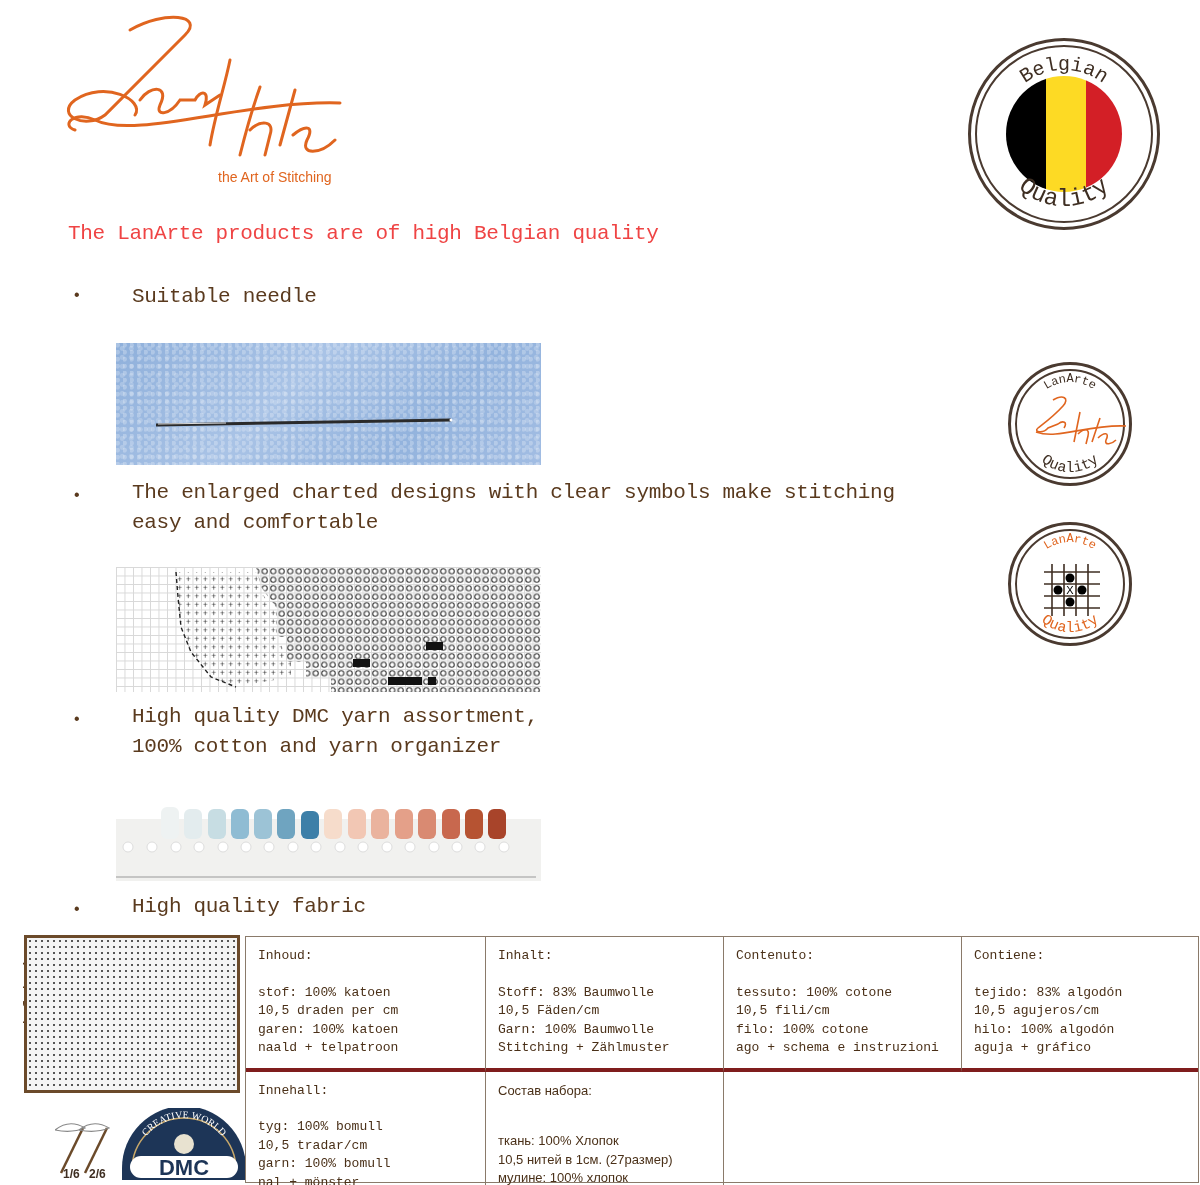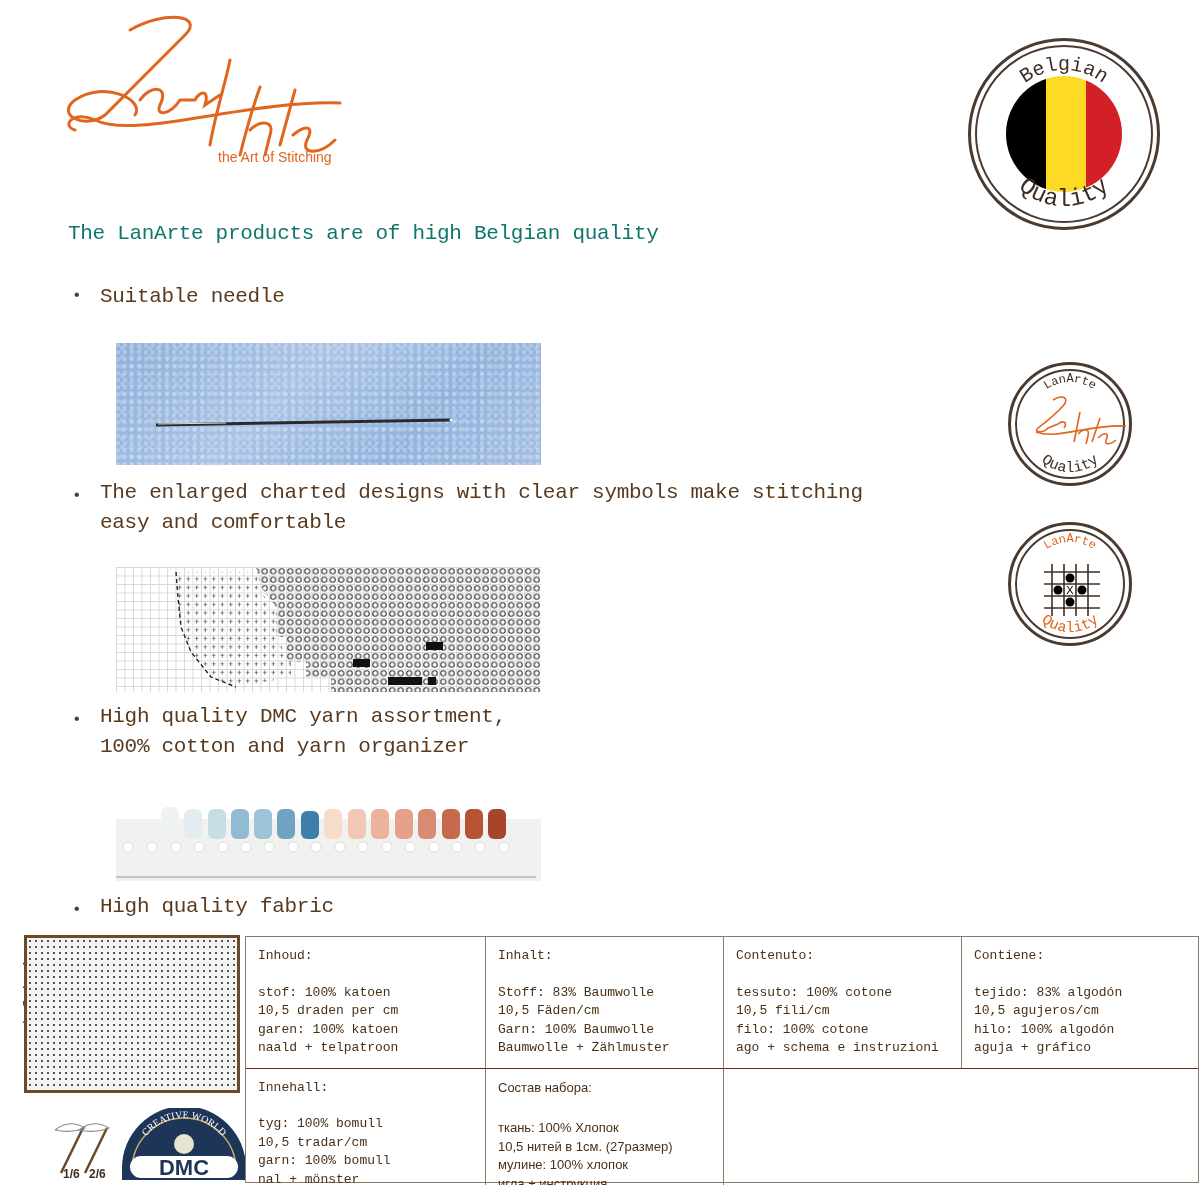--- a/index.html
+++ b/index.html
@@ -1,29 +1,29 @@
 <!DOCTYPE html>
 <html><head>
 <meta charset="utf-8">
 <style>
   html, body { margin:0; padding:0; background:#ffffff; }
   body { width:1200px; height:1185px; position:relative; overflow:hidden; font-family:"Liberation Mono", "DejaVu Sans Mono", monospace; color:#5a3a1e; }
   .abs { position:absolute; }
 
   
   .logo { left:45px; top:5px; width:300px; height:180px; }
-  .logo-tag { position:absolute; left:173px; top:144px; font-family:"Liberation Sans", sans-serif; font-size:14px; color:#e0651f; white-space:nowrap; }
+  .logo-tag { position:absolute; left:173px; top:164px; font-family:"Liberation Sans", sans-serif; font-size:14px; color:#e0651f; white-space:nowrap; }
 
   
   .stamp { border-radius:50%; border:3px solid #4a3a30; box-sizing:border-box; }
   .stamp-inner { position:absolute; inset:4px; border-radius:50%; border:2px solid #4a3a30; }
 
-  .headline { left:68px; top:222px; font-size:21px; color:#0f766e; white-space:nowrap; letter-spacing:-0.3px; }
+  .headline { left:68px; top:222px; font-size:21px; color:#ef4444; white-space:nowrap; letter-spacing:-0.3px; }
   .bullet-dot { position:absolute; left:72px; font-size:16px; color:#5a3a1e; }
-  .bullet-text { position:absolute; left:100px; font-size:21px; color:#5a3a1e; line-height:30px; letter-spacing:-0.3px; white-space:nowrap; }
+  .bullet-text { position:absolute; left:132px; font-size:21px; color:#5a3a1e; line-height:30px; letter-spacing:-0.3px; white-space:nowrap; }
 
   
   .needle-photo { left:116px; top:343px; width:425px; height:122px;
     background:
       radial-gradient(circle at 20% 30%, rgba(255,255,255,0.25) 0 2px, transparent 3px),
       radial-gradient(circle at 70% 60%, rgba(255,255,255,0.2) 0 2px, transparent 3px),
       linear-gradient(135deg, #8fb0db 0%, #a9c3e6 40%, #93b3dd 70%, #a2bde3 100%);
     background-size: 7px 7px, 9px 9px, 100% 100%; }
 
   
@@ -41,26 +41,26 @@
   .fabric { left:24px; top:935px; width:216px; height:158px; border:3px solid #6b4a2a; box-sizing:border-box;
     background-color:#f4f4f4;
     background-image:
       radial-gradient(circle, #555 0 1px, transparent 1.4px);
     background-size: 6px 6px; }
   .fabric-label { left:-40px; top:1012px; transform:rotate(-90deg); font-size:17px; color:#5a3a1e; width:140px; text-align:center; white-space:nowrap; }
 
   
   .ctable { left:245px; top:936px; width:954px; height:247px; border:1px solid #8a7a6a; box-sizing:border-box;
     display:grid; grid-template-columns: 240px 238px 238px 1fr; grid-template-rows: 1fr 1fr; }
-  .cell { border-right:1px solid #8a7a6a; border-bottom:1px solid #7f1d1d; padding:10px 12px; box-sizing:border-box; font-size:13px; color:#4a3018; line-height:18.5px; }
+  .cell { border-right:1px solid #8a7a6a; border-bottom:4px solid #7f1d1d; padding:10px 12px; box-sizing:border-box; font-size:13px; color:#4a3018; line-height:18.5px; }
   .cell:nth-child(4n) { border-right:none; }
   .cell:nth-child(n+5) { border-bottom:none; }
   .cell .ttl { display:block; margin-bottom:18px; }
   .cell.ru { font-family:"Liberation Sans", sans-serif; font-size:13px; }
-  .cell.ru .ttl { margin-bottom:22px; }
+  .cell.ru .ttl { margin-bottom:32px; }
 
   .dmc-logo { left:120px; top:1108px; width:128px; height:72px; }
   .needle-icons { left:55px; top:1118px; width:65px; height:62px;text-decoration:underline; }
 </style>
 </head>
 <body>
 
 <div class="abs logo">
   <svg width="300" height="165" viewBox="0 0 300 165">
     <g fill="none" stroke="#e0651f" stroke-width="3" stroke-linecap="round">
@@ -260,21 +260,21 @@
     <div>stof: 100% katoen</div>
     <div>10,5 draden per cm</div>
     <div>garen: 100% katoen</div>
     <div>naald + telpatroon</div>
   </div>
   <div class="cell">
     <span class="ttl">Inhalt:</span>
     <div>Stoff: 83% Baumwolle</div>
     <div>10,5 Fäden/cm</div>
     <div>Garn: 100% Baumwolle</div>
-    <div>Baumwolle + Zählmuster</div>
+    <div>Stitching + Zählmuster</div>
   </div>
   <div class="cell">
     <span class="ttl">Contenuto:</span>
     <div>tessuto: 100% cotone</div>
     <div>10,5 fili/cm</div>
     <div>filo: 100% cotone</div>
     <div>ago + schema e instruzioni</div>
   </div>
   <div class="cell">
     <span class="ttl">Contiene:</span>

